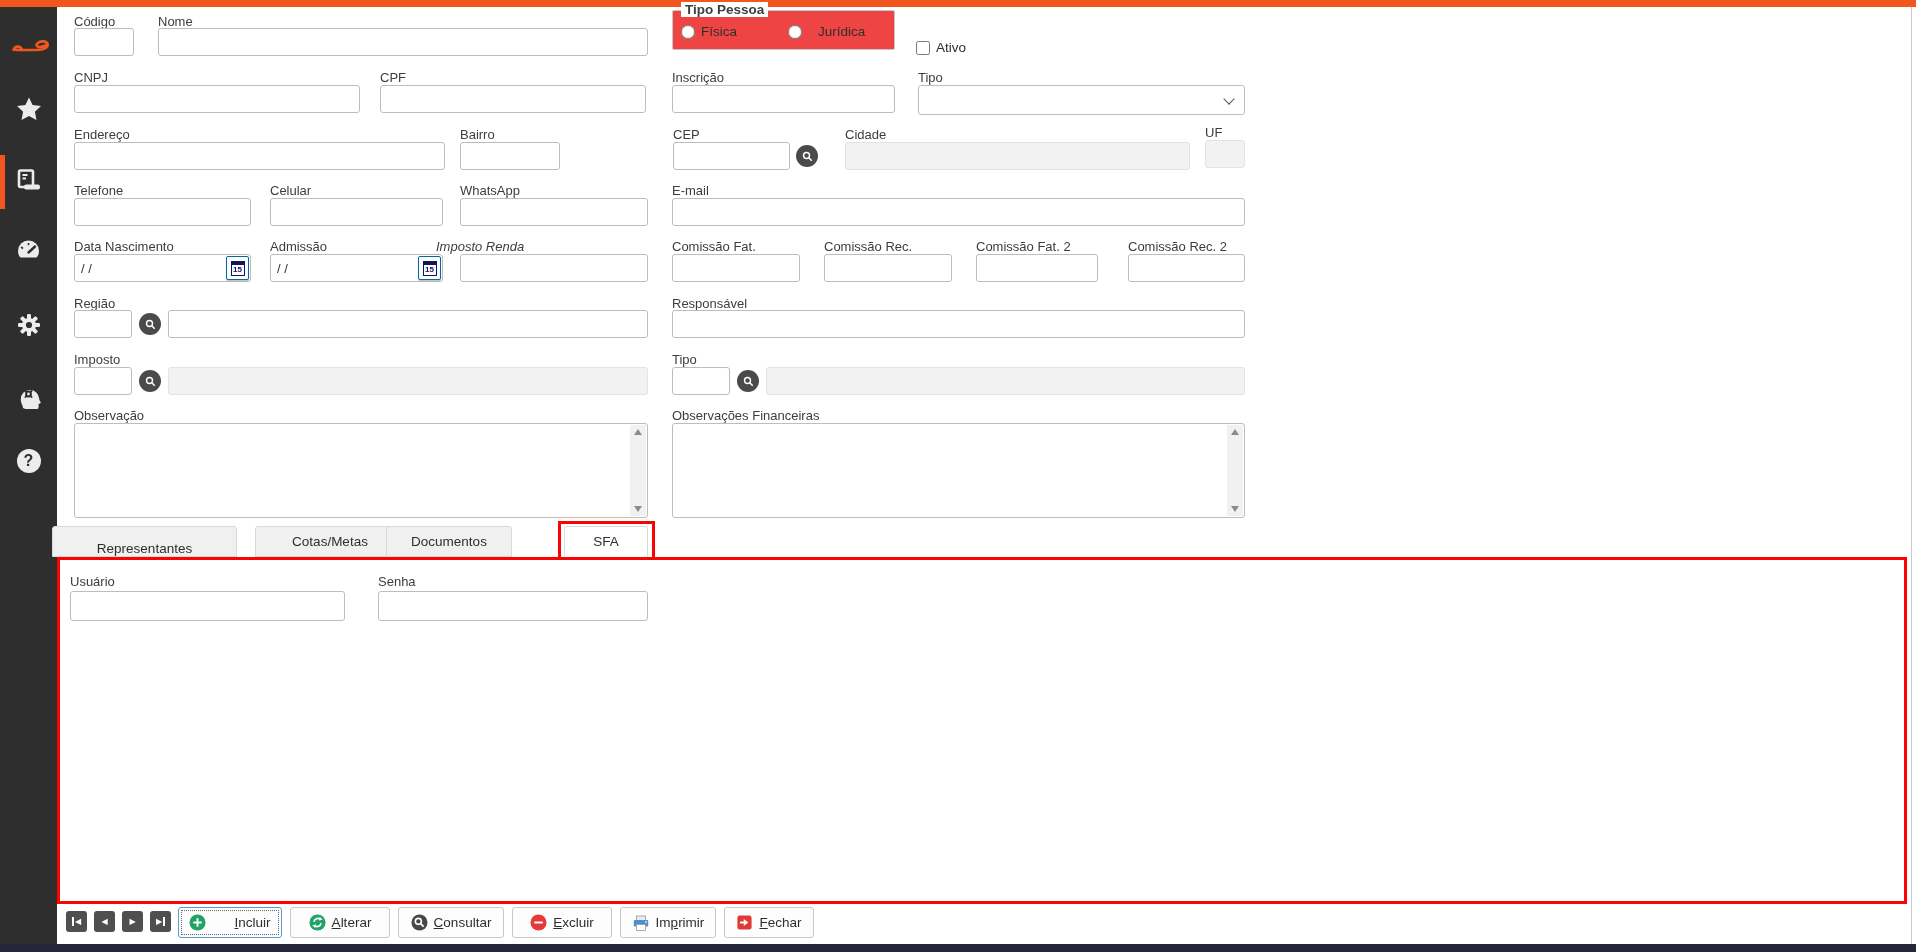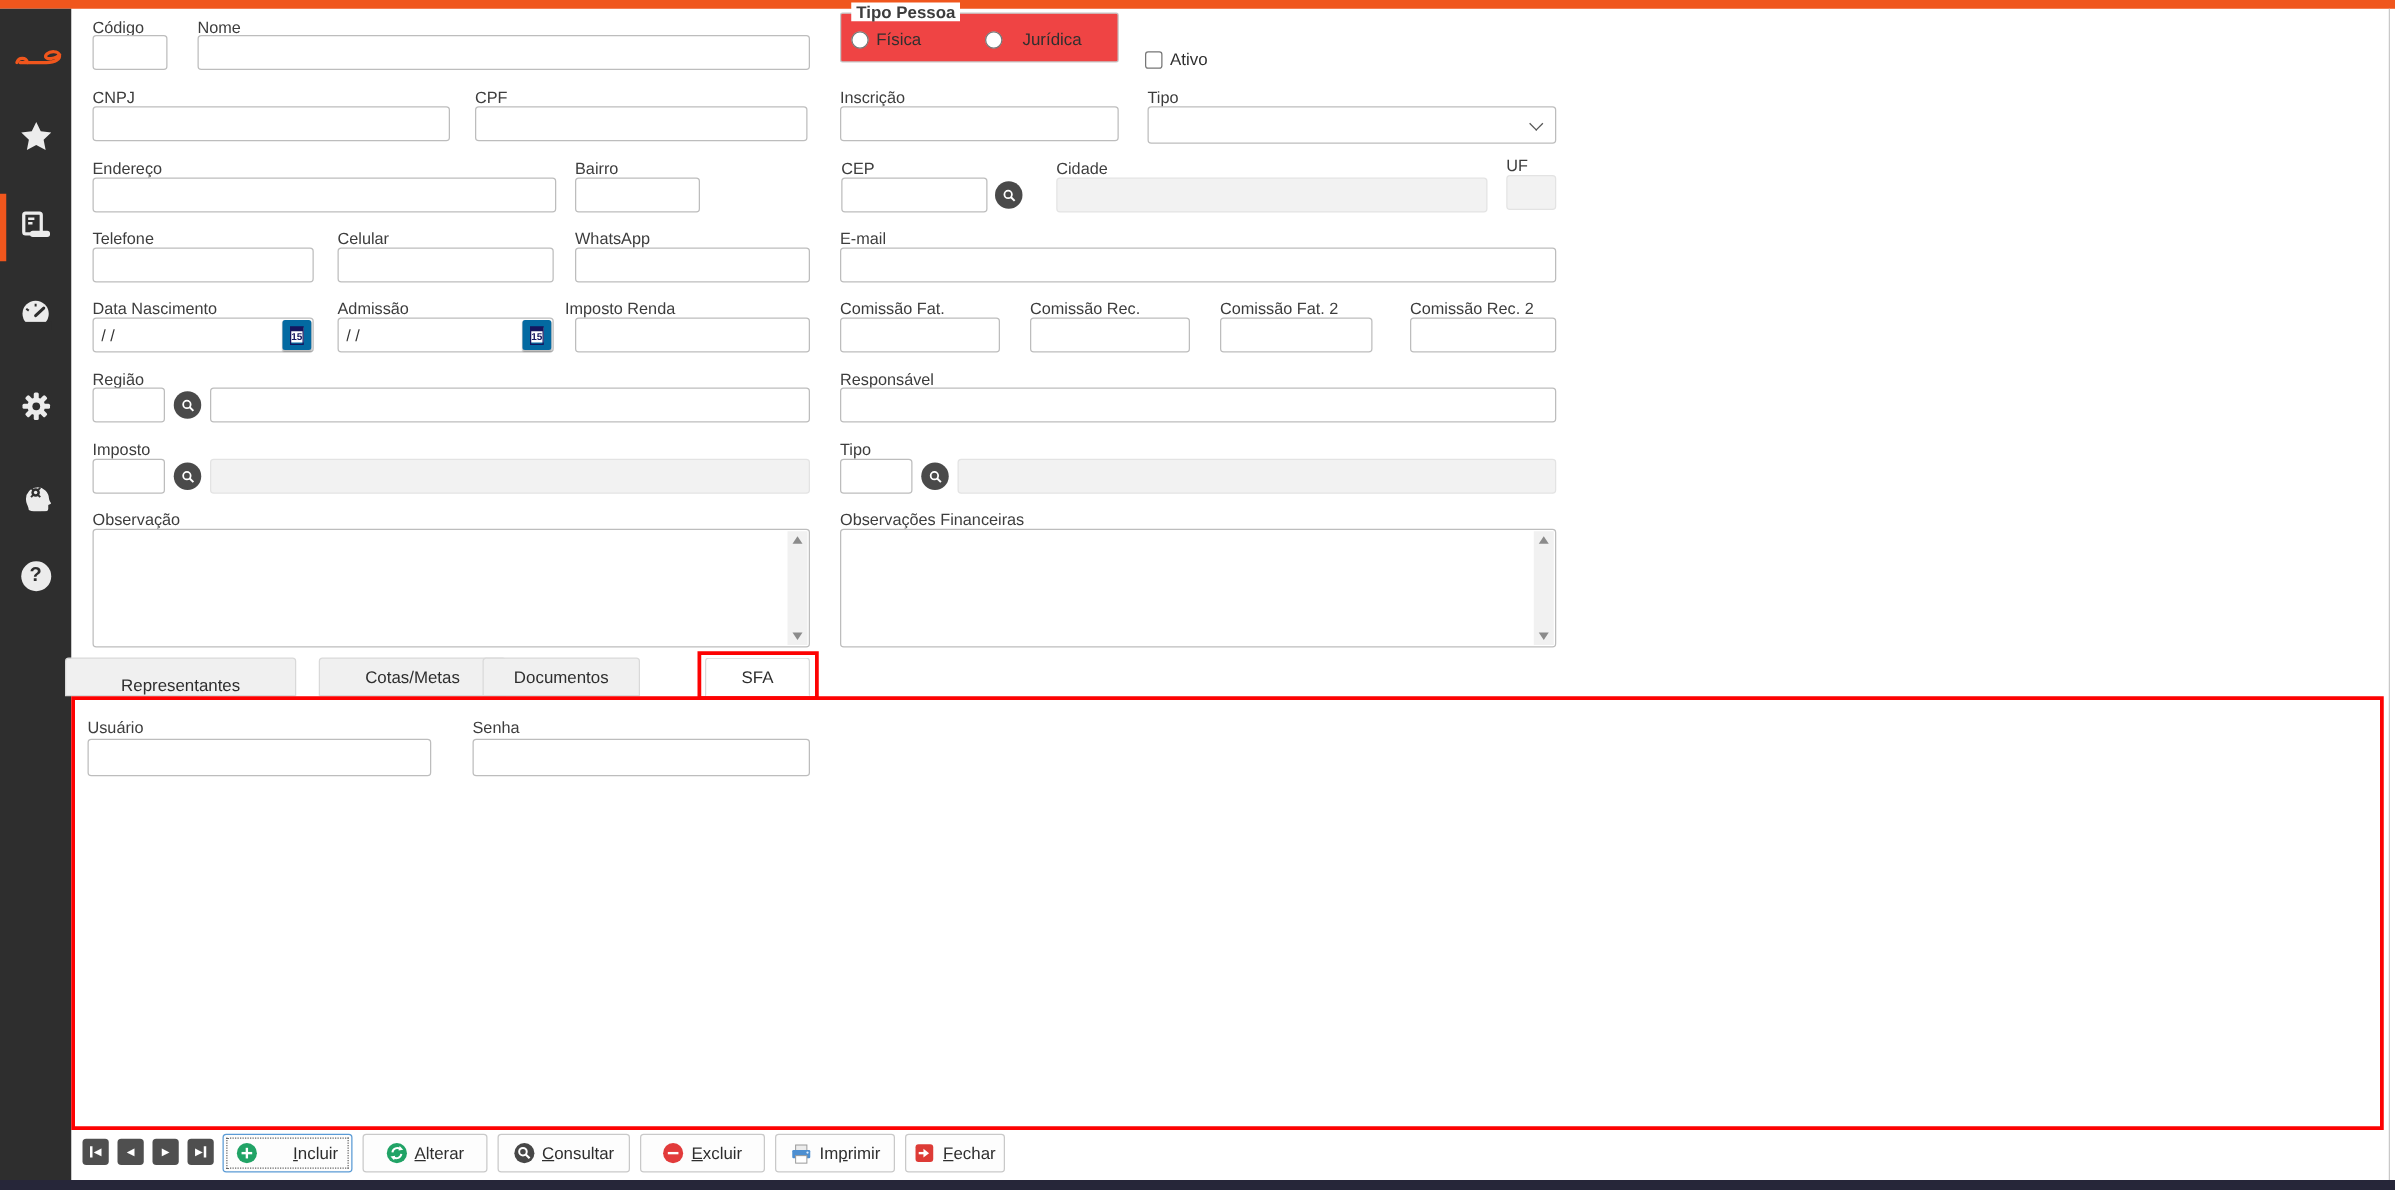--- a/index.html
+++ b/index.html
@@ -21,21 +21,21 @@
   
   .lbl { position:absolute; font-size:13px; color:#3d3d3d; white-space:nowrap; }
   .inp { position:absolute; height:28px; background:#fff; border:1px solid #bdbdbd; border-radius:3px;
          font-family:"Liberation Sans",sans-serif; font-size:13px; color:#333; padding:0 6px; outline:none; }
   .inp.dis { background:#f2f2f2; border-color:#e3e3e3; }
   .selectbox { position:absolute; height:30px; background:#fff; border:1px solid #bdbdbd; border-radius:3px; cursor:pointer; }
   .chev { position:absolute; right:11px; top:9px; width:8px; height:8px;
           border-right:1.7px solid #555; border-bottom:1.7px solid #555; transform:rotate(45deg); }
   .magbtn { position:absolute; width:22px; height:22px; border-radius:50%; background:#4a4a4a;
             display:flex; align-items:center; justify-content:center; cursor:pointer; border:none; }
-  .calbtn { position:absolute; width:23px; height:24px; background:#fdfdfd; border:6px solid #0369a1; border-radius:2px;
+  .calbtn { position:absolute; width:23px; height:24px; background:#fdfdfd; border:1px solid #0369a1; border-radius:2px;
             box-shadow:0 1px 1px rgba(0,0,0,.25); display:flex; align-items:center; justify-content:center; cursor:pointer; }
   .calglyph { width:14px; height:15px; border:1px solid #15155e; border-top:4px solid #15155e;
               font-size:8px; font-weight:bold; color:#15155e; display:flex; align-items:center; justify-content:center; }
   .groupbox { position:absolute; border:1px solid #c6c6c6; border-radius:2px; background:#ef4444; }
   .legend { position:absolute; top:-9px; left:8px; background:#fff; padding:0 4px; font-size:13.5px; font-weight:bold; color:#3d3d3d; }
   .radio-row { position:absolute; display:flex; align-items:center; gap:6px; font-size:13.5px; color:#2f2f2f; }
   input[type=radio], input[type=checkbox] { width:14px; height:14px; accent-color:#777; }
   .cklabel { font-size:13.5px; color:#2f2f2f; }
   
   .txa-wrap { position:absolute; background:#fff; border:1px solid #bdbdbd; border-radius:3px; }
@@ -188,21 +188,21 @@
   <span class="lbl" style="left:74px; top:239px;">Data Nascimento</span>
   <input class="inp" style="left: 74px; top: 254px; width: 177px; padding-right: 28px;" value="/ /">
   <button class="calbtn" style="left:226px; top:256px;">
     <span class="calglyph">15</span>
   </button>
   <span class="lbl" style="left:270px; top:239px;">Admissão</span>
   <input class="inp" style="left: 270px; top: 254px; width: 173px; padding-right: 28px;" value="/ /">
   <button class="calbtn" style="left:418px; top:256px;">
     <span class="calglyph">15</span>
   </button>
-  <span class="lbl" style="left:452px; top:239px;">Imposto Renda</span>
+  <span class="lbl" style="left:436px; top:239px;font-style:italic;">Imposto Renda</span>
   <input class="inp" style="left: 460px; top: 254px; width: 188px;">
   <span class="lbl" style="left:672px; top:239px;">Comissão Fat.</span>
   <input class="inp" style="left: 672px; top: 254px; width: 128px;">
   <span class="lbl" style="left:824px; top:239px;">Comissão Rec.</span>
   <input class="inp" style="left: 824px; top: 254px; width: 128px;">
   <span class="lbl" style="left:976px; top:239px;">Comissão Fat. 2</span>
   <input class="inp" style="left: 976px; top: 254px; width: 122px;">
   <span class="lbl" style="left:1128px; top:239px;">Comissão Rec. 2</span>
   <input class="inp" style="left: 1128px; top: 254px; width: 117px;">
 
@@ -329,21 +329,21 @@
   <button class="tbtn" style="left:620px; width:96px;">
     <svg width="18" height="18" viewBox="0 0 18 18">
       <rect x="4.5" y="2" width="9" height="4.5" fill="#ececec" stroke="#9a9a9a" stroke-width="0.8"></rect>
       <rect x="1.8" y="6" width="14.4" height="6.5" rx="1" fill="#4d8fd1"></rect>
       <circle cx="14" cy="8" r="0.9" fill="#dfeeff"></circle>
       <rect x="4.5" y="10.5" width="9" height="6" fill="#fff" stroke="#9a9a9a" stroke-width="0.8"></rect>
     </svg>
     <span><span>Im</span><span class="u">p</span><span>rimir</span></span>
   </button>
 
-  <button class="tbtn" style="left:724px; width:80px;">
+  <button class="tbtn" style="left:724px; width:90px;">
     <svg width="17" height="17" viewBox="0 0 18 18">
       <rect x="1.5" y="1.5" width="15" height="15" rx="2.5" fill="#dd3b36"></rect>
       <rect x="4.2" y="8" width="4.6" height="2" fill="#fff"></rect>
       <polygon points="8.2,5.2 13,9 8.2,12.8" fill="#fff"></polygon>
     </svg>
     <span><span class="u">F</span><span>echar</span></span>
   </button>
 
   <div class="rightedge"></div>
   <div class="bottombar"></div>

